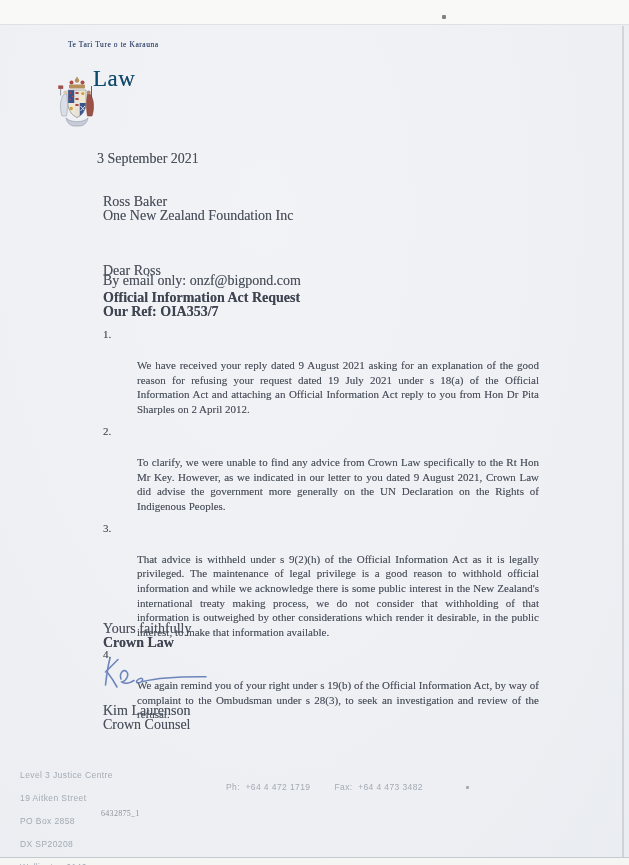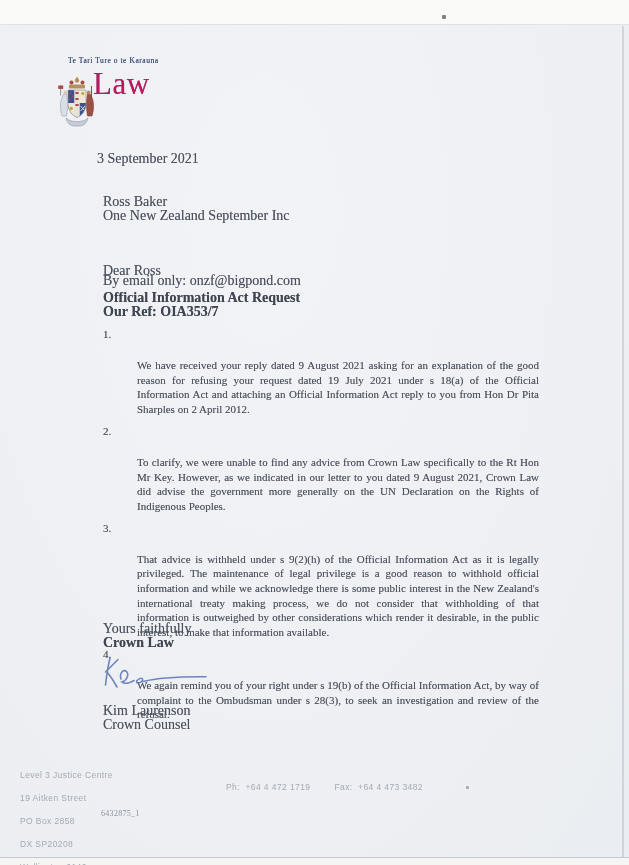--- a/index.html
+++ b/index.html
@@ -24,30 +24,29 @@
   }
   .speck { position:absolute; border-radius:1px; }
   .speck-a { left:442px; top:15px; width:4px; height:4px; background:#5a5a58; opacity:.75; }
   .speck-b { left:466px; top:786px; width:3px; height:3px; background:#96999e; opacity:.8; }
 
   
   .maori {
     position:absolute; left:68px; top:40px;
     font-size:7.5px; letter-spacing:.55px; color:#32446c;
     text-shadow:0 0 .4px rgba(50,68,108,.6);
-    margin-top:16px;
   }
   .wm-crown {
     position:absolute; left:30px; top:43px;
     font-size:31px; letter-spacing:.5px; color:#24355c;
     text-shadow:0 0 .6px rgba(36,53,92,.55);
   }
   .wm-law {
     position:absolute; left:93px; top:66px; z-index:3;
-    font-size:31px; letter-spacing:.5px; color:#be185d;
+    font-size:23px; letter-spacing:.5px; color:#0c4a6e;
     text-shadow:0 0 .6px rgba(36,53,92,.55);
     text-align:center;
   }
   .crest { position:absolute; left:55px; top:72px; z-index:2; }
 
   
   .line {
     position:absolute; left:103px;
     font-size:14px; color:#4a505b; white-space:pre;
     text-shadow:0 0 .5px rgba(74,80,91,.5);
@@ -138,21 +137,21 @@
 
     <path d="M35,22 C39,27 39.5,36 37,44 L32.5,44 C31,36 31.5,27 32.5,22 Z" fill="#9b5146" stroke="#7d4036" stroke-width="0.6"></path>
     <circle cx="33.7" cy="20.5" r="2" fill="#b98a6a"></circle>
     <path d="M36.5,14 v12" stroke="#7d4036" stroke-width="0.9"></path>
 
     <path d="M11,46 C16,51 28,51 33,46 C32,51 28.5,54 24.5,54 L19.5,54 C15.5,54 12,51 11,46 Z" fill="#c7ccd8" stroke="#8f96a4" stroke-width="0.6"></path>
   </svg>
 
   <div class="line" style="left:97px; top:151px;">3 September 2021</div>
   <div class="line" style="top:194px;">Ross Baker</div>
-  <div class="line" style="top:208px;">One New Zealand September Inc</div>
+  <div class="line" style="top:208px;">One New Zealand Foundation Inc</div>
   <div class="line" style="top:236px;margin-top:37px;">By email only: onzf@bigpond.com</div>
   <div class="line" style="top:263px;">Dear Ross</div>
   <div class="line bold" style="top:290px;">Official Information Act Request</div>
   <div class="line bold" style="top:304px;">Our Ref: OIA353/7</div>
 
   <div class="paras">
     <div class="para">
       <span class="pnum">1.</span>
       <span class="ptext">We have received your reply dated 9 August 2021 asking for an explanation of the good reason for refusing your request dated 19 July 2021 under s 18(a) of the Official Information Act and attaching an Official Information Act reply to you from Hon Dr Pita Sharples on 2 April 2012.</span>
     </div>

